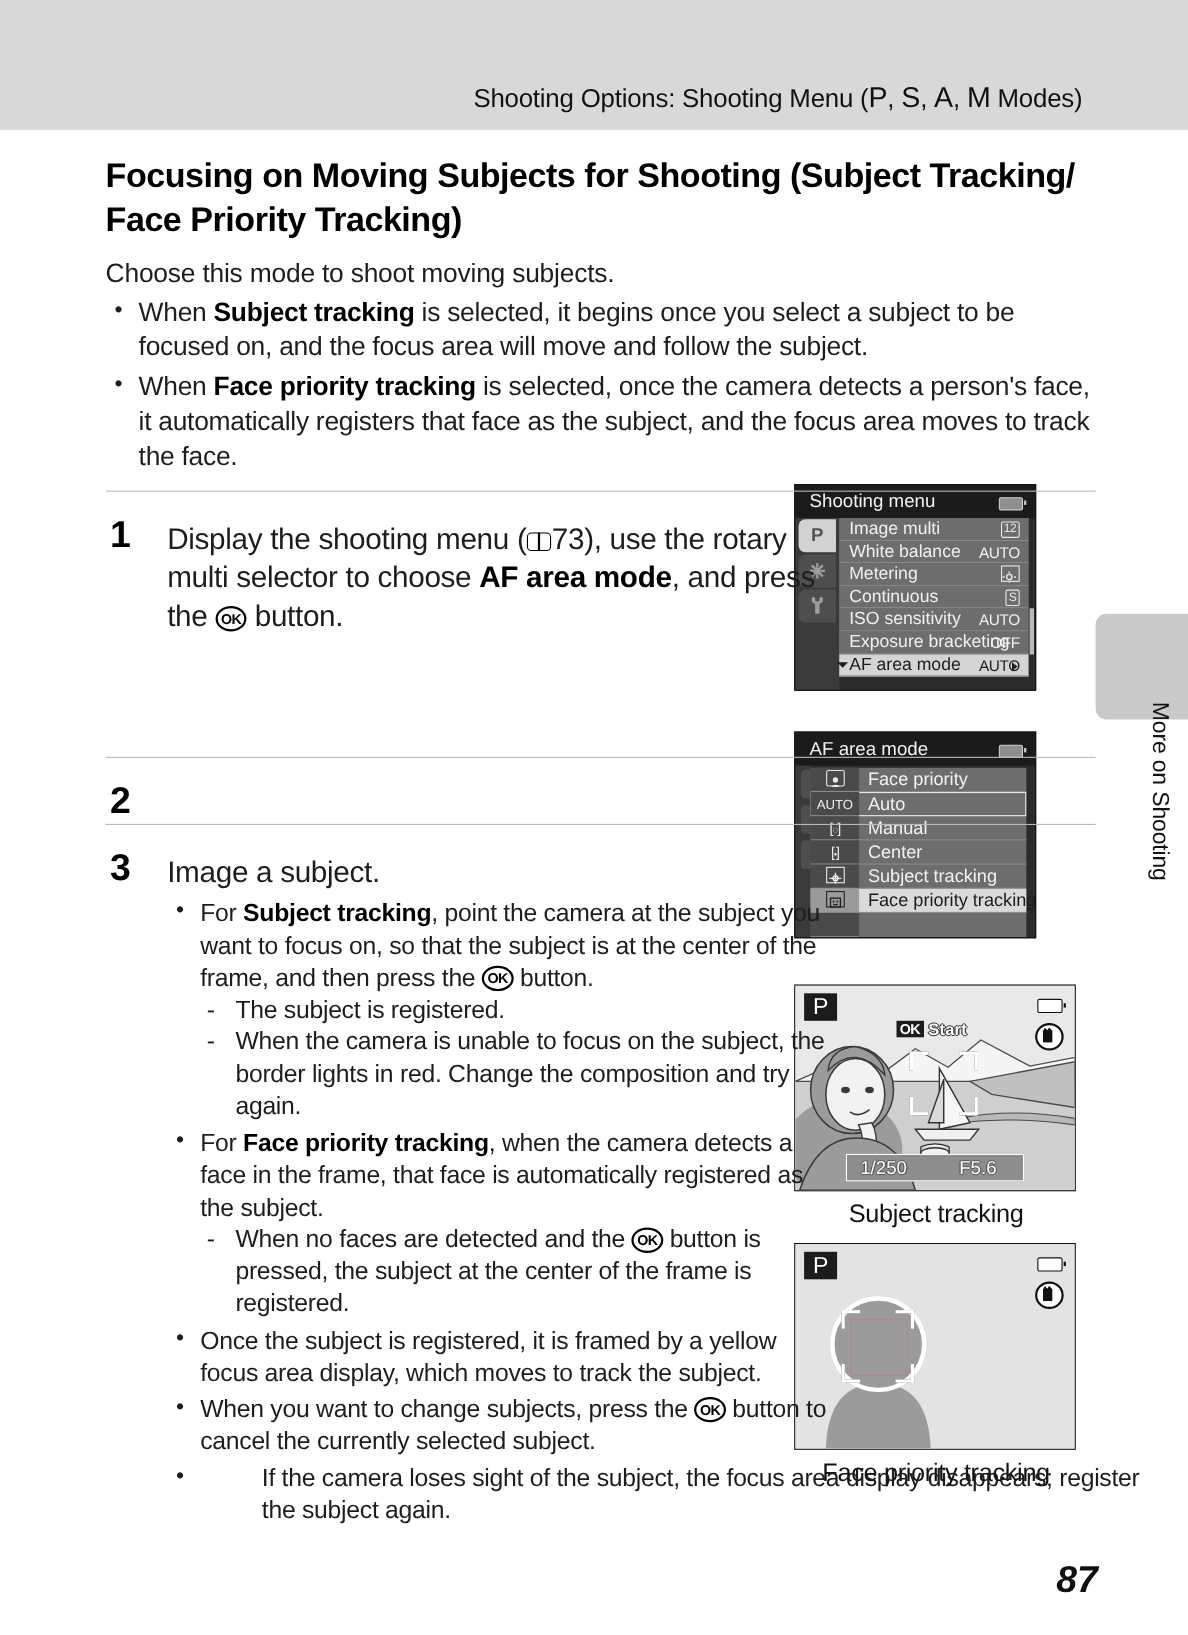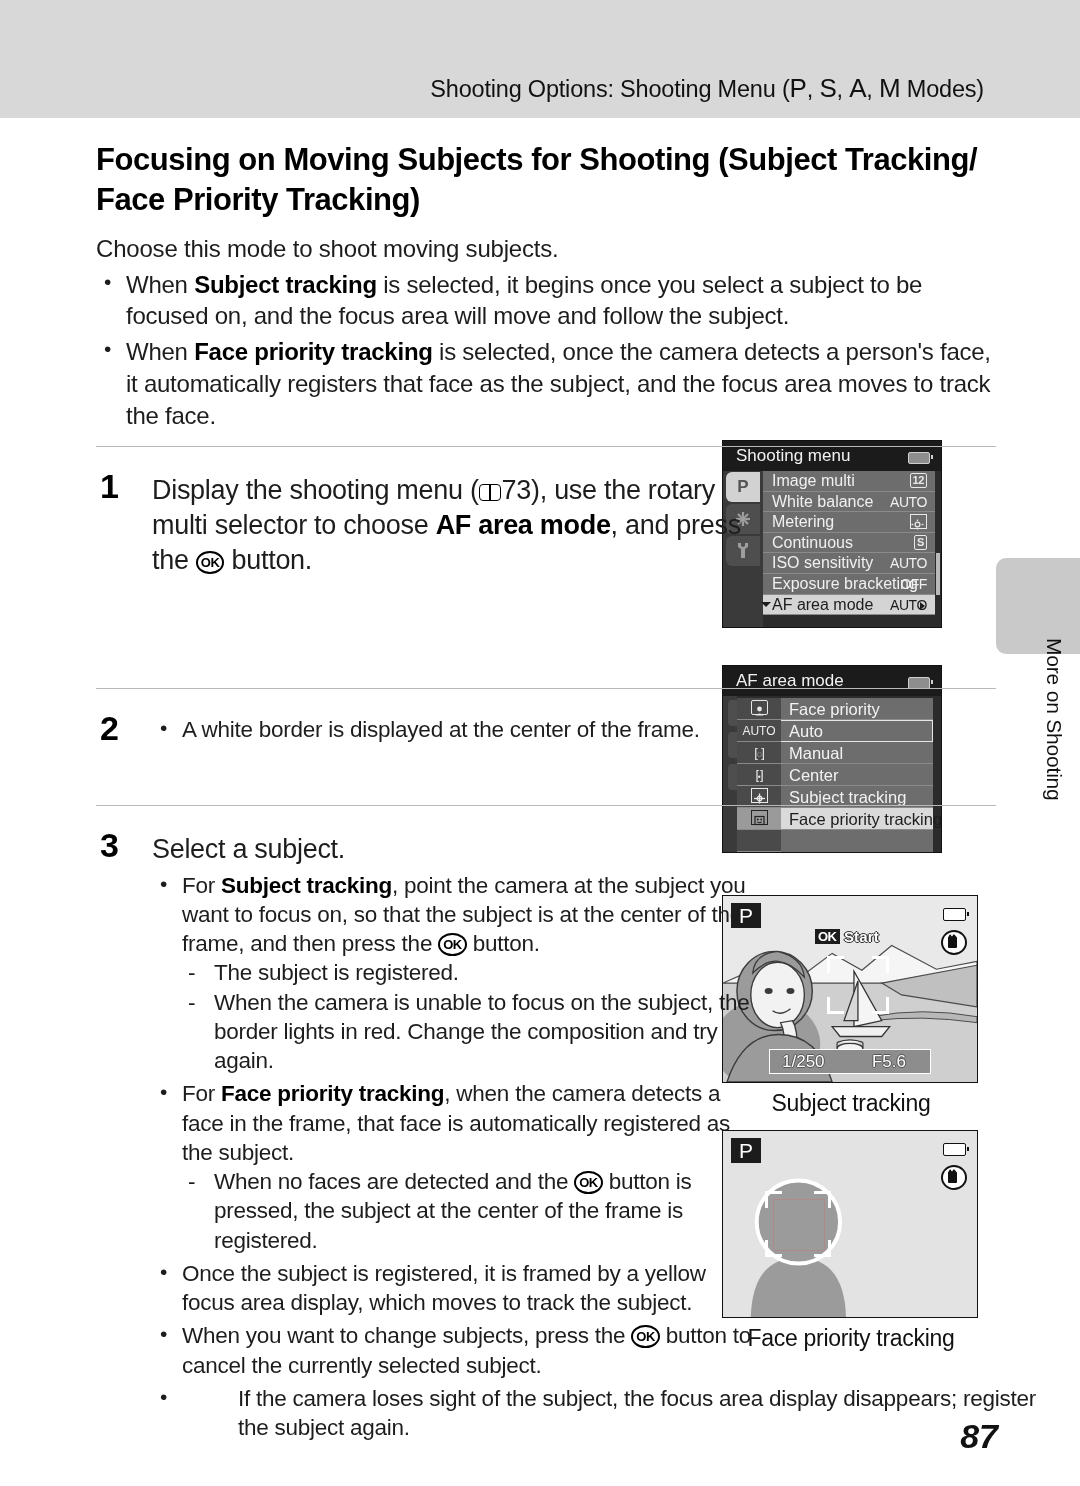--- a/index.html
+++ b/index.html
@@ -341,21 +341,20 @@
   
   .badge {
     display: inline-block;
     border: 1.4px solid #e8e8e8;
     font-size: 11px;
     line-height: 13px;
     padding: 0 2px;
     border-radius: 2px;
     vertical-align: 2px;
     color: #e8e8e8;
-    font-weight: bold;
   }
 
   
   .af-list {
     position: absolute;
     left: 14px; right: 8px; top: 32px;
     background: #6d6d6d;
   }
   .af-row {
     height: 22px;
@@ -787,32 +786,29 @@
           <span>Display the shooting menu (</span><span class="book-icon"></span><span>73</span><span>), use the rotary multi selector to choose </span><b>AF area mode</b><span>, and press the </span><span class="ok-btn">OK</span><span> button.</span>
         </div>
       </div>
     </div>
 
     <hr class="rule" style="margin-top:110px">
 
     <div class="step">
       <div class="num">2</div>
       <div class="stepbody">
-        <ul class="bul small col-mid" style="margin-top:6px">
-          <li>A white border is displayed at the center of the frame.</li>
-        </ul>
       </div>
     </div>
 
     <hr class="rule" style="margin-top:60px">
 
     <div class="step">
       <div class="num">3</div>
       <div class="stepbody">
-        <div class="steptext s3">Select a subject.</div>
+        <div class="steptext s3">Image a subject.</div>
 
         <ul class="bul small col-narrow" style="margin-top:4px">
           <li>
             <span>For </span><b>Subject tracking</b><span>, point the camera at the subject you want to focus on, so that the subject is at the center of the frame, and then press the </span><span class="ok-btn">OK</span><span> button.</span>
             <ul class="dash">
               <li>The subject is registered.</li>
               <li>When the camera is unable to focus on the subject, the border lights in red. Change the composition and try again.</li>
             </ul>
           </li>
 

